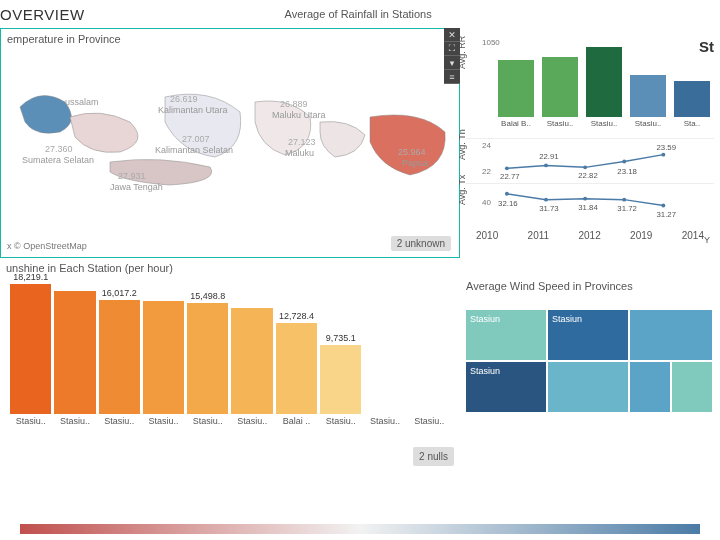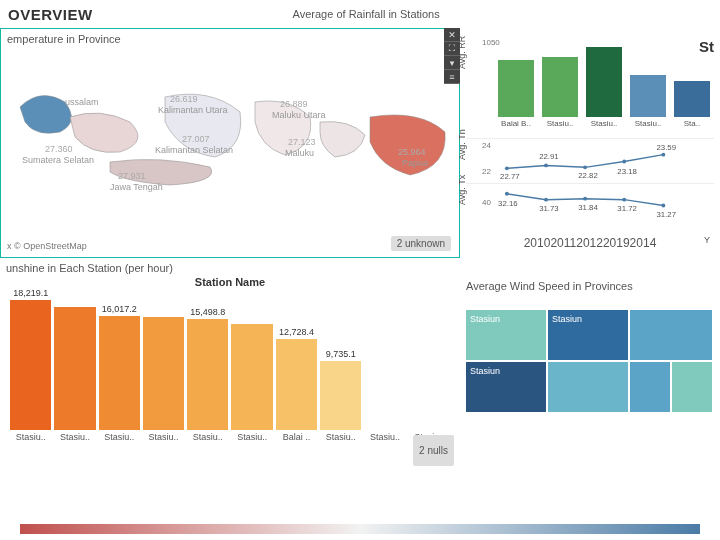--- a/index.html
+++ b/index.html
@@ -1,53 +1,53 @@
 <!DOCTYPE html>
 <html><head>
 <meta charset="utf-8">
 <style>
 *{box-sizing:border-box;margin:0;padding:0;font-family:Arial,sans-serif}
 body{width:720px;height:540px;background:#fff;overflow:hidden;position:relative}
 .dash{display:grid;grid-template-columns:460px 260px;grid-template-rows:28px 230px 230px;gap:0}
 .title-row{grid-column:1/3;display:flex;align-items:center}
-.main-title{font-size:15px;font-weight:700;color:#333;padding-left:8px;letter-spacing:.5px}
+.main-title{font-size:15px;font-weight:400;color:#333;padding-left:0;letter-spacing:.5px}
 .rainfall-title{font-size:11px;color:#555;margin-left:200px}
 .panel{position:relative;padding:4px 6px}
 .map-panel{border:1px solid #14b8a6;grid-column:1;grid-row:2}
 .map-header{font-size:11px;color:#555;margin-bottom:2px}
 .map-icons{position:absolute;right:-1px;top:-1px;display:flex;flex-direction:column;background:#444;z-index:5}
 .map-icons span{width:16px;height:14px;display:flex;align-items:center;justify-content:center;color:#ddd;font-size:9px;border-bottom:1px solid #666;cursor:pointer}
 .map-svg{width:100%;height:170px}
 .map-label{font-size:9px;fill:#999}
 .map-val{font-size:9px;fill:#aaa}
 .map-attr{position:absolute;left:6px;bottom:6px;font-size:9px;color:#777}
 .unknown-badge{position:absolute;right:8px;bottom:6px;background:#ddd;color:#555;font-size:10px;padding:2px 6px;border-radius:2px}
 .sunshine-panel{grid-column:1;grid-row:3}
 .sun-header{font-size:11px;color:#555;margin-bottom:2px}
 .sun-title{text-align:center;font-size:11px;color:#333;font-weight:600;margin-bottom:4px}
 .sun-chart{display:flex;align-items:flex-end;height:150px;gap:3px;position:relative;padding:0 4px}
 .sun-bar{flex:1;position:relative;display:flex;flex-direction:column;align-items:center}
 .sun-bar .v{font-size:9px;color:#333;margin-bottom:2px;white-space:nowrap}
 .sun-bar .b{width:100%}
 .sun-bar .l{font-size:9px;color:#555;margin-top:2px;white-space:nowrap;overflow:hidden;text-overflow:ellipsis;max-width:100%}
-.nulls-badge{position:absolute;right:6px;bottom:22px;background:#ddd;color:#555;font-size:10px;padding:10px 6px;border-radius:2px}
+.nulls-badge{position:absolute;right:6px;bottom:22px;background:#ddd;color:#555;font-size:10px;padding:4px 6px;border-radius:2px}
 .right-top{grid-column:2;grid-row:2;display:flex;flex-direction:column}
 .rain-chart{display:flex;align-items:flex-end;height:90px;gap:8px;padding:0 4px;margin-top:6px}
 .rain-bar{flex:1;display:flex;flex-direction:column;align-items:center}
 .rain-bar .b{width:100%}
 .rain-bar .l{font-size:8px;color:#555;margin-top:2px;white-space:nowrap;overflow:hidden;max-width:100%}
 .rain-y-label{position:absolute;left:2px;top:36px;font-size:9px;color:#555;transform:rotate(-90deg);transform-origin:left;white-space:nowrap}
 .rain-ticks{position:absolute;left:22px;top:10px;font-size:8px;color:#777;display:flex;justify-content:space-between;height:78px}
 .st-label{position:absolute;right:6px;top:10px;font-size:15px;font-weight:600;color:#333}
 .line-area{height:105px;margin-top:10px;position:relative}
 .line-row{height:45px;position:relative;border-top:1px solid #eee}
 .line-ylabel{position:absolute;left:-4px;top:16px;font-size:9px;color:#555;transform:rotate(-90deg);transform-origin:left;white-space:nowrap}
 .line-svg{width:100%;height:100%}
 .line-pt{font-size:8px;fill:#555}
-.xaxis{display:flex;justify-content:center;font-size:12px;color:#555;margin-top:8px;padding:0 10px}
+.xaxis{display:flex;justify-content:space-between;font-size:10px;color:#555;margin-top:2px;padding:0 10px}
 .yaxis-lbl{position:absolute;right:4px;bottom:-2px;font-size:9px;color:#555}
 .right-bot{grid-column:2;grid-row:3}
 .wind-header{font-size:11px;color:#555;margin:18px 0}
 .treemap{display:grid;grid-template-columns:80px 80px 40px 40px;grid-template-rows:50px 50px;gap:2px;height:88px}
 .tm{display:flex;align-items:flex-start;padding:4px;font-size:9px;color:#fff}
 .tm1{background:#7fc9bd;grid-row:1;grid-column:1}
 .tm2{background:#2f6b9e;grid-row:1;grid-column:2}
 .tm3{background:#5ba3c7;grid-row:1;grid-column:3/5}
 .tm4{background:#2a5580;grid-row:2;grid-column:1;color:#fff}
 .tm5{background:#6ab5c9;grid-row:2;grid-column:2}
@@ -96,21 +96,20 @@
       <text x="392" y="119" class="map-label">Papua</text>
       <text x="108" y="132" class="map-val">27.931</text>
       <text x="100" y="143" class="map-label">Jawa Tengah</text>
     </svg>
     <div class="map-attr">x © OpenStreetMap</div>
     <div class="unknown-badge">2 unknown</div>
   </div>
 
   <div class="panel sunshine-panel">
     <div class="sun-header">unshine in Each Station (per hour)</div>
-    <div class="sun-title">Station Name</div>
     <div class="sun-chart" id="sun-chart">
         <div class="sun-bar">
           <div class="v">18,219.1</div>
           <div class="b" style="height:130px;background:#e8641f"></div>
           <div class="l">Stasiu..</div>
         </div>
         <div class="sun-bar">
           <div class="v"></div>
           <div class="b" style="height:122.72834552749588px;background:#ec7a2a"></div>
           <div class="l">Stasiu..</div>

